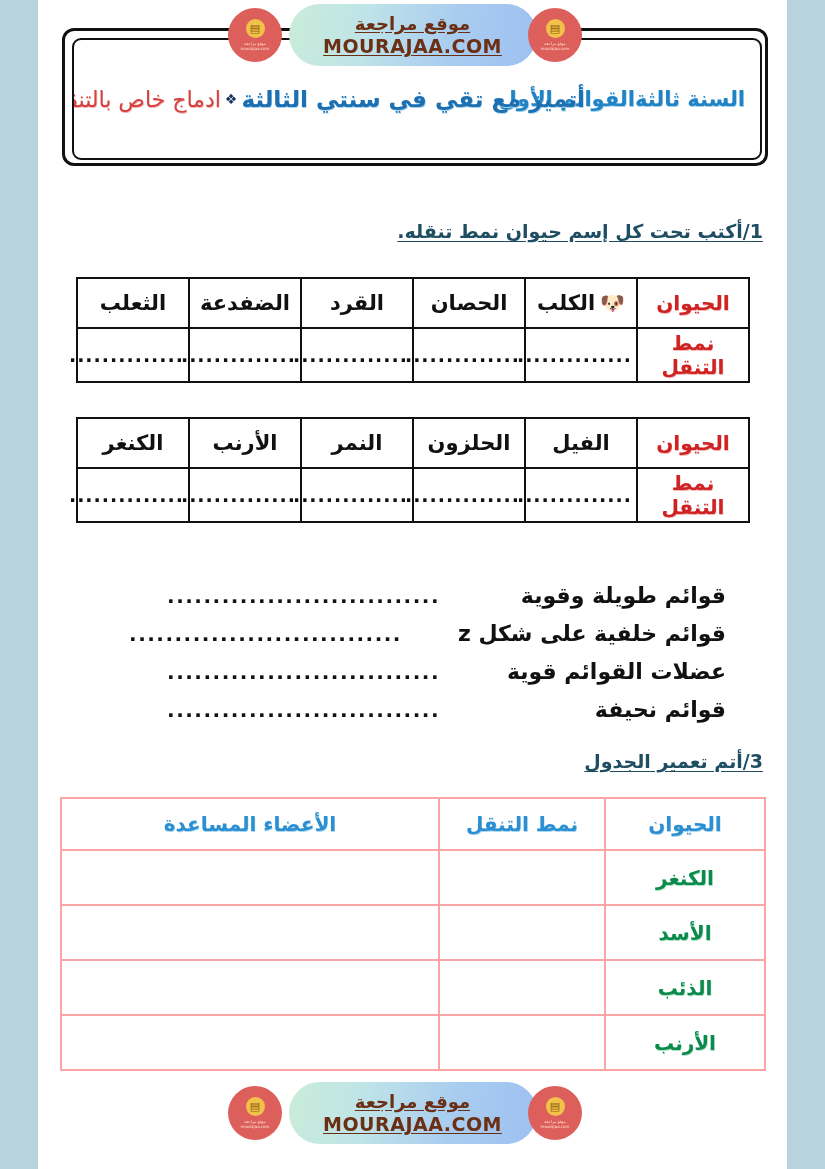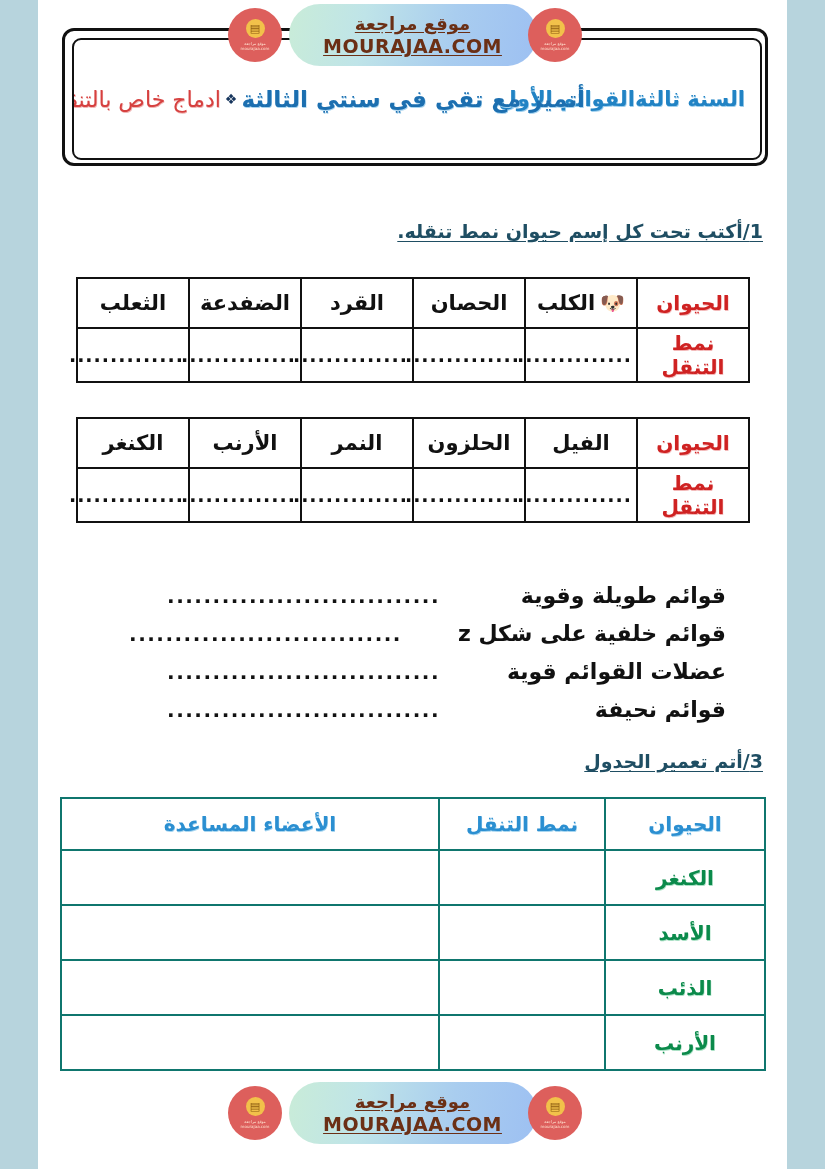--- a/index.html
+++ b/index.html
@@ -283,21 +283,21 @@
     position: absolute;
     left: 22px;
     top: 797px;
     width: 706px;
     border-collapse: collapse;
     table-layout: fixed;
     direction: rtl;
     background: #fff;
   }
   #table3 th, #table3 td {
-    border: 2px solid #0f766e;
+    border: 2px solid #fca5a5;
     height: 55px;
     vertical-align: middle;
     text-align: center;
     padding: 10px 6px;
     margin-left: 34px;
   }
   #table3 th {
     color: #2b8fd1;
     font-size: 20px;
     font-weight: 700;

